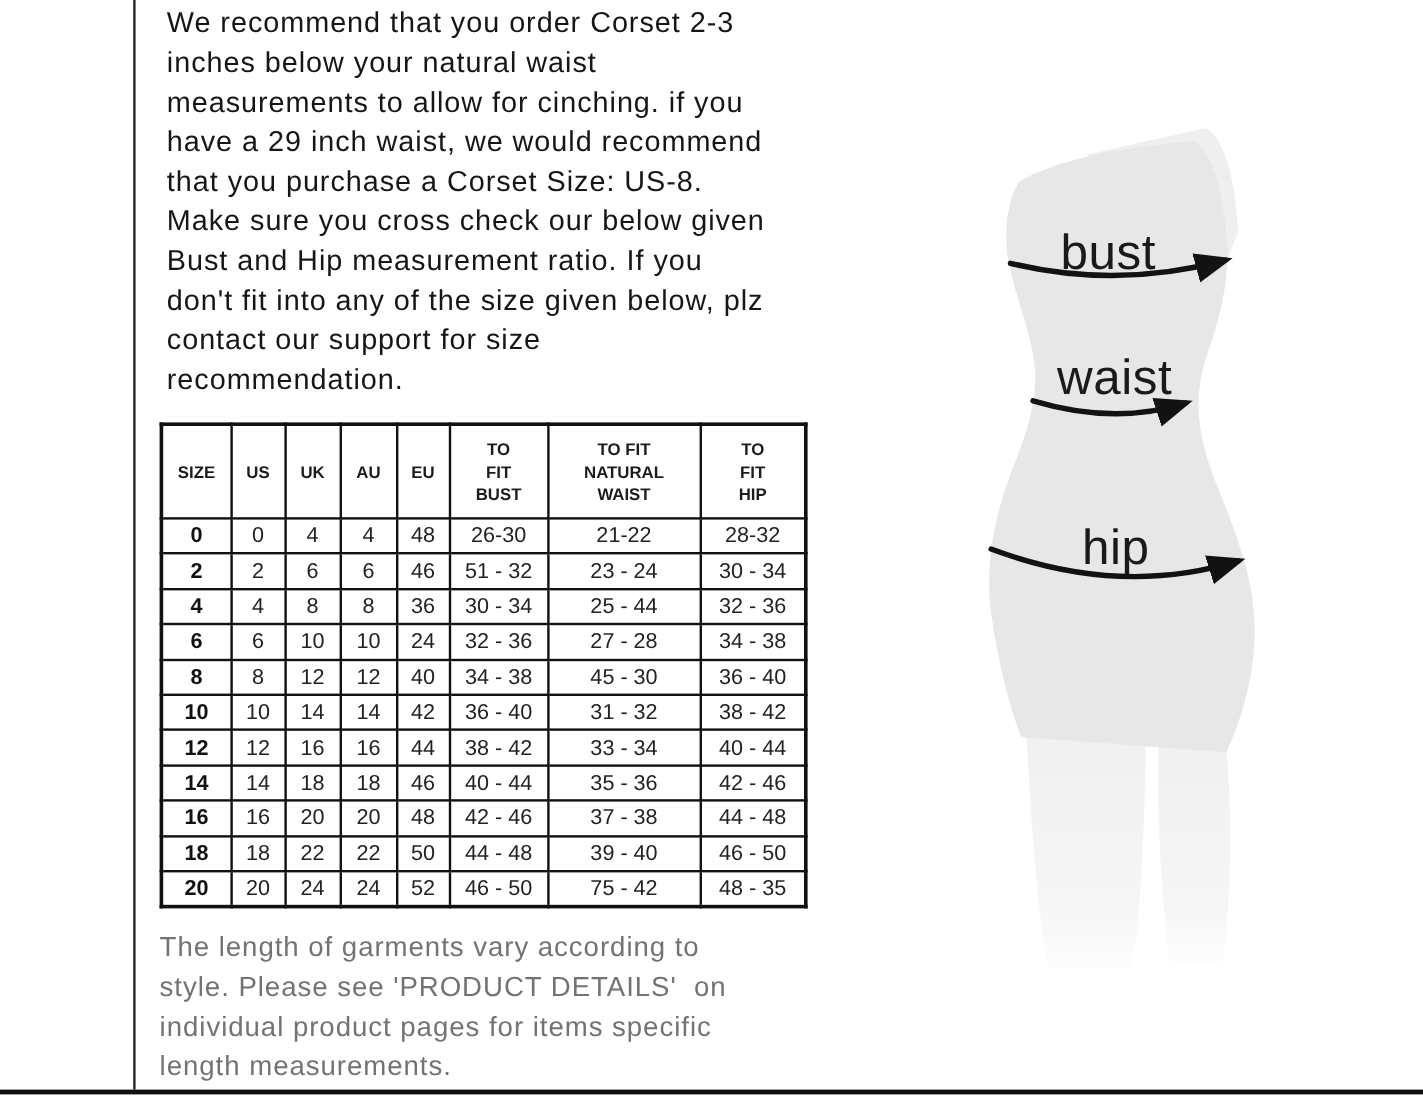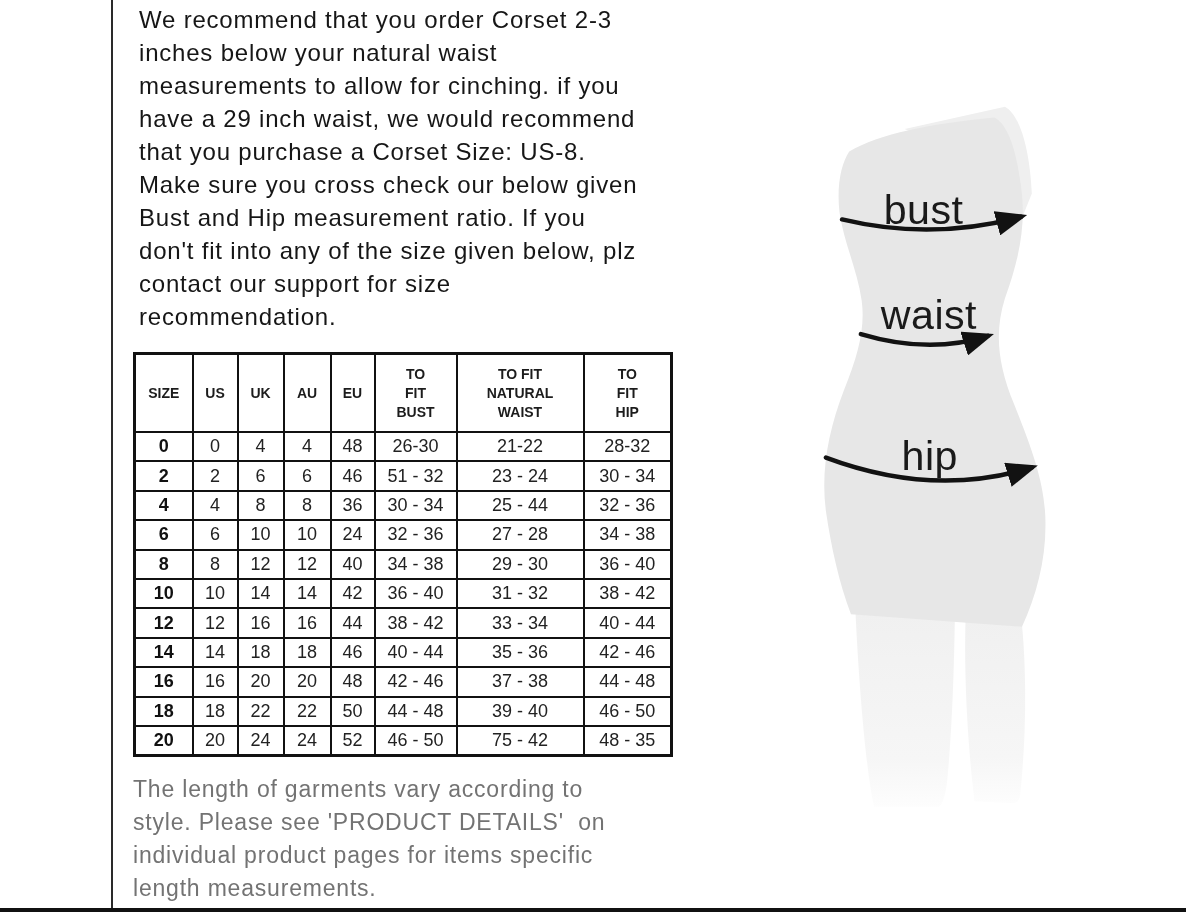--- a/index.html
+++ b/index.html
@@ -144,21 +144,21 @@
         <td>27 - 28</td>
         <td>34 - 38</td>
       </tr>
       <tr>
         <td class="size-col">8</td>
         <td>8</td>
         <td>12</td>
         <td>12</td>
         <td>40</td>
         <td>34 - 38</td>
-        <td>29 - 30</td>
+        <td>45 - 30</td>
         <td>36 - 40</td>
       </tr>
       <tr>
         <td class="size-col">10</td>
         <td>10</td>
         <td>14</td>
         <td>14</td>
         <td>42</td>
         <td>36 - 40</td>
         <td>31 - 32</td>

